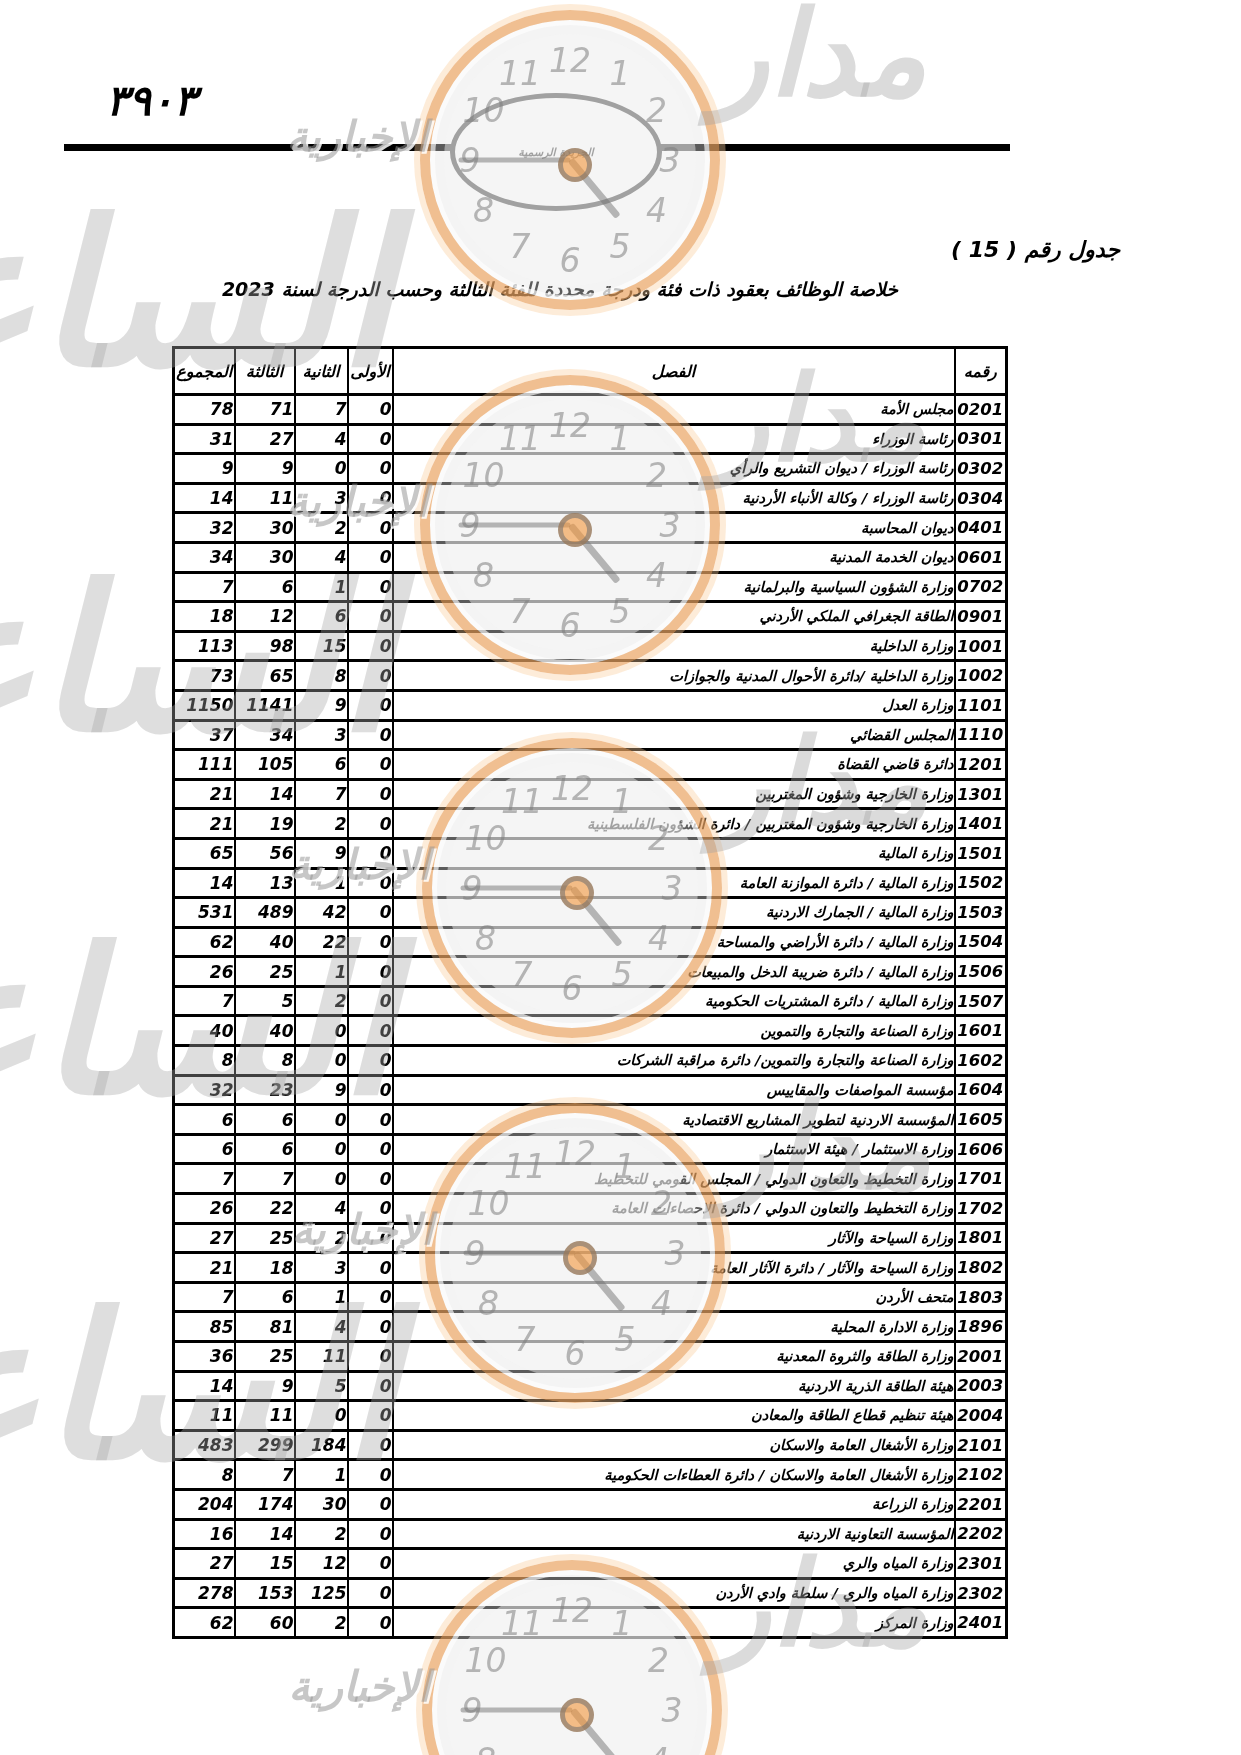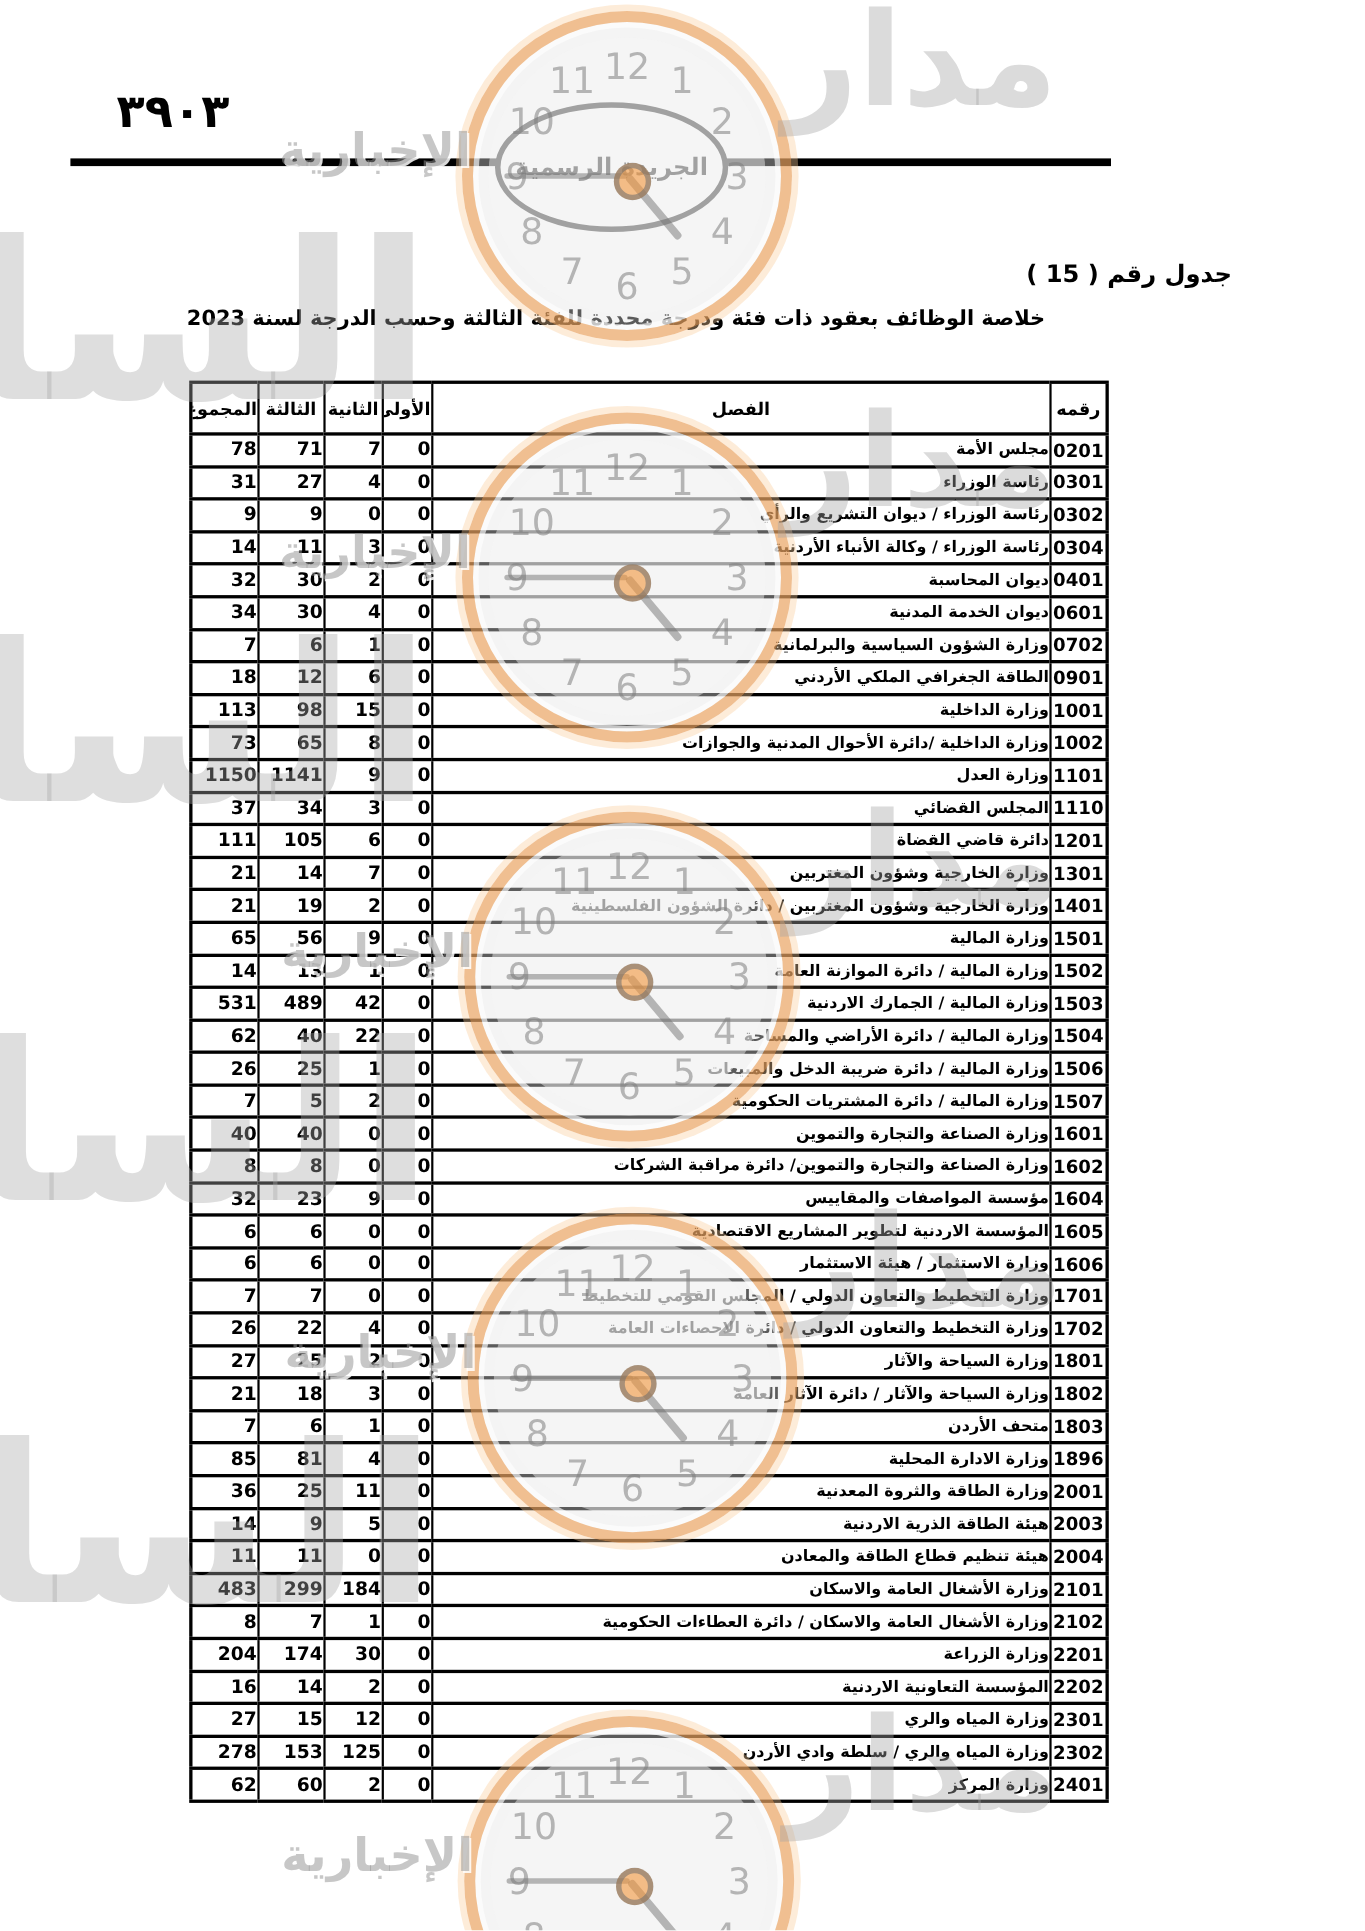--- a/index.html
+++ b/index.html
@@ -1,26 +1,26 @@
 <!DOCTYPE html>
 <html><head>
 <meta charset="utf-8">
 <style>
   html,body{margin:0;padding:0;background:#fff;}
   .page{position:relative;width:1241px;height:1755px;background:#fff;overflow:hidden;
-        font-family:"DejaVu Sans",sans-serif;color:#000;}
+        font-family:"DejaVu Sans",sans-serif;color:#000;font-style:italic;}
 
   
   .page-number{position:absolute;left:106px;top:76px;font-size:42px;font-weight:bold;
                letter-spacing:5px;z-index:1;}
   .header-rule{position:absolute;left:64px;top:144px;width:946px;height:7px;background:#000;z-index:1;}
   .banner-oval{position:absolute;left:450px;top:93px;width:202px;height:108px;background:#fff;
                border:5px solid #000;border-radius:50%;display:flex;align-items:center;
                justify-content:center;z-index:2;}
-  .banner-oval span{font-size:22px;font-weight:bold;direction:rtl;}
+  .banner-oval span{font-size:11px;font-weight:bold;direction:rtl;}
   .doc-title{position:absolute;left:0;top:237px;width:1120px;font-size:22px;
              font-weight:bold;direction:rtl;z-index:1;}
   .doc-subtitle{position:absolute;left:0;top:278px;width:1120px;text-align:center;font-size:19px;
              font-weight:bold;direction:rtl;z-index:1;}
 
   
   table.gz{position:absolute;left:172px;top:346px;width:833px;border-collapse:collapse;
            table-layout:fixed;z-index:1;background:transparent;border:3px solid #000;}
   table.gz th,table.gz td{border-left:2px solid #000;border-right:2px solid #000;
            border-top:3px solid #000;border-bottom:3px solid #000;padding:0;overflow:hidden;}

